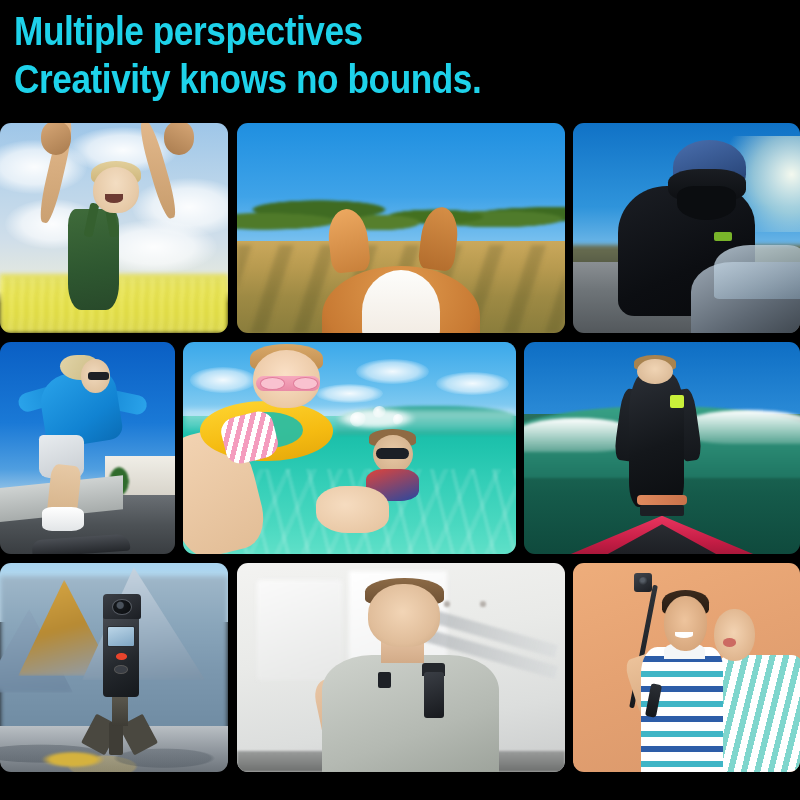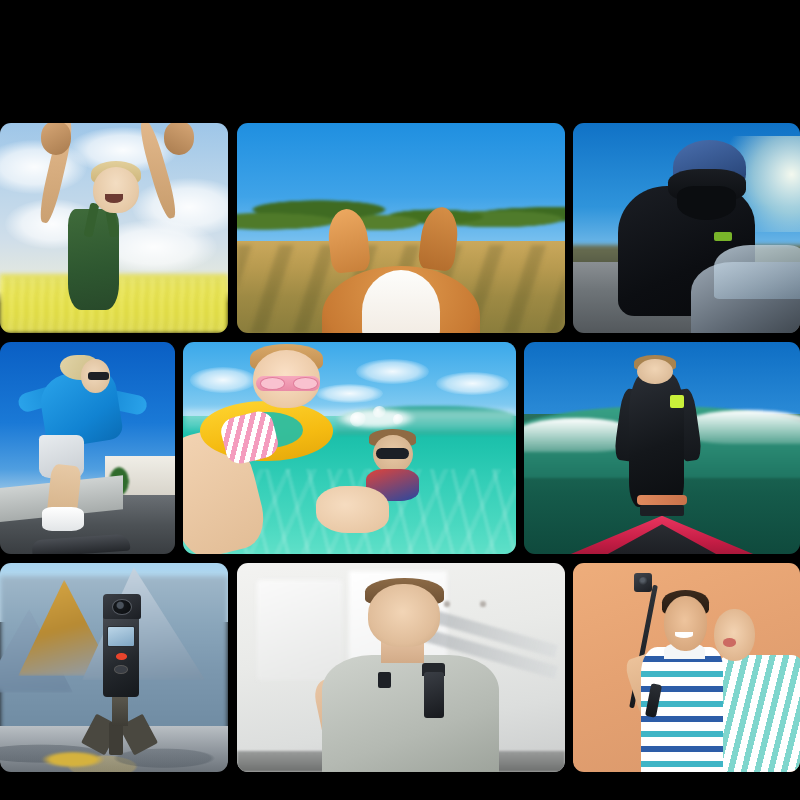--- a/index.html
+++ b/index.html
@@ -218,20 +218,24 @@
   .t9 .wHead { left:62%; top:22%; width:18%; height:25%; background:radial-gradient(ellipse at 48% 46%,#f3d3b2,#dfb58e 70%,#c79a74); border-radius:48%; }
   .t9 .wHair { left:58%; top:18%; width:27%; height:36%; background:linear-gradient(170deg,#a2522a,#7d3c1d); border-radius:46% 46% 34% 34%; z-index:-1; }
   .t9 .wLips { left:66%; top:36%; width:6%; height:4%; background:#cc6a62; border-radius:50%; }
   .t9 .wArm { left:55%; top:48%; width:12%; height:26%; background:linear-gradient(180deg,#f0cba8,#dbb188); border-radius:26%; transform:rotate(16deg); }
 </style>
 </head>
 <body>
 
 <div id="page">
 
+  <div class="headline">
+    <div class="line line1">Multiple perspectives</div>
+    <div class="line line2">Creativity knows no bounds.</div>
+  </div>
 
   <div class="tile t1" style="left:0px;  top:123px; width:228px; height:210px;">
     <div class="ph">
       <div class="ly sky"></div>
       <div class="ly cloud c1"></div>
         <div class="ly cloud c2"></div>
         <div class="ly cloud c3"></div>
       <div class="ly cloud c4"></div>
         <div class="ly cloud c5"></div>
       <div class="ly field"></div>

